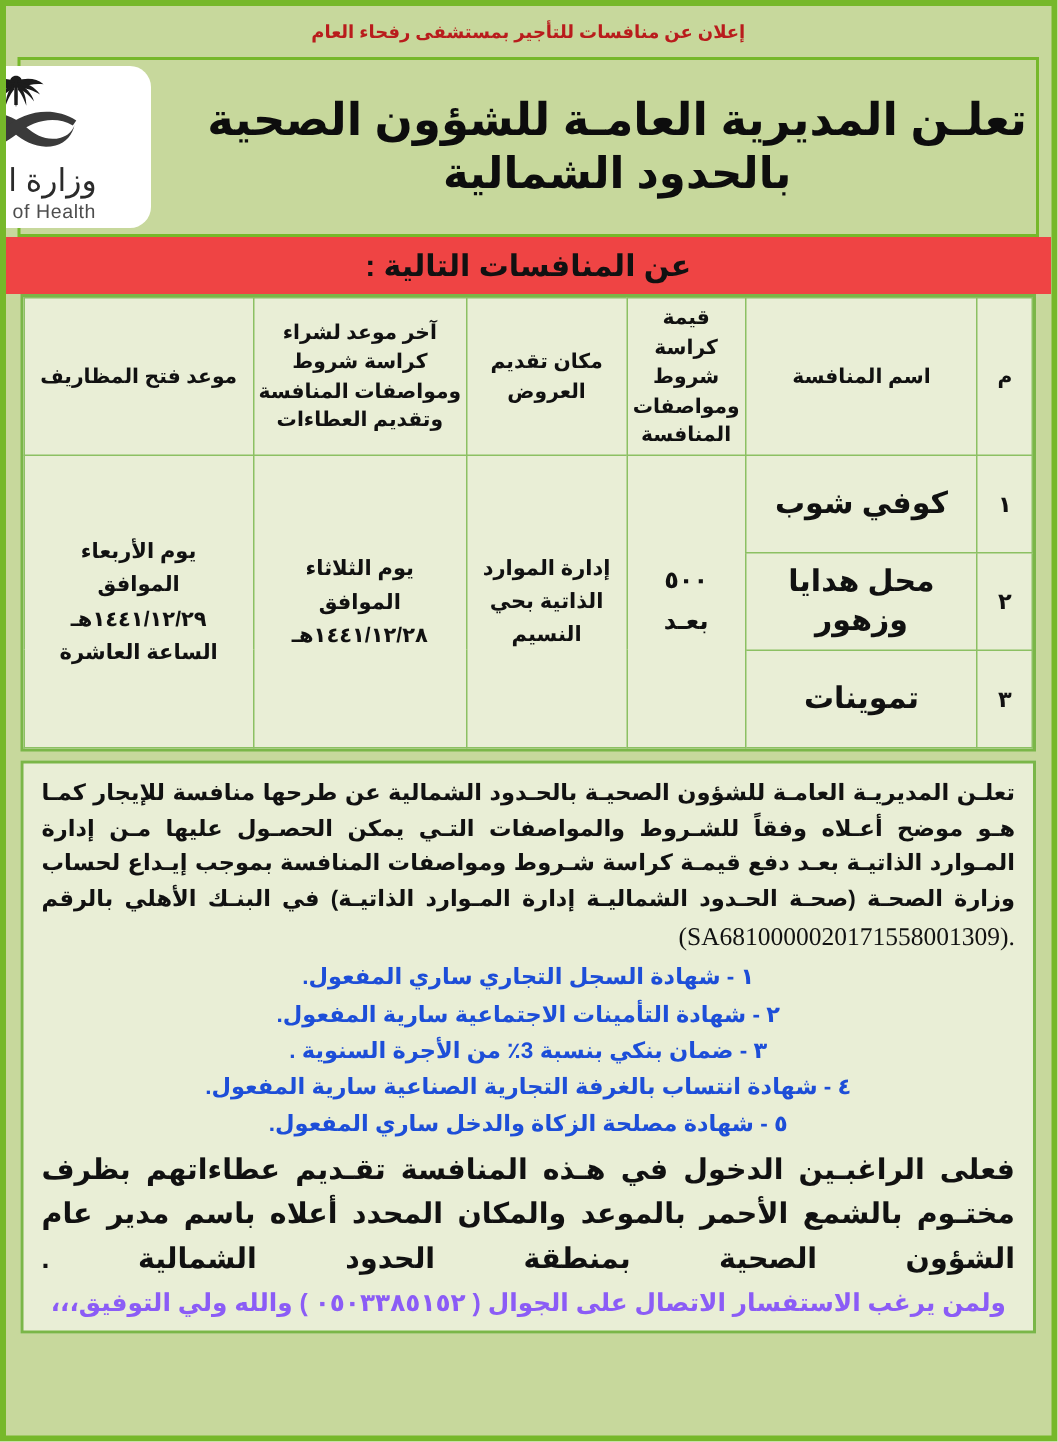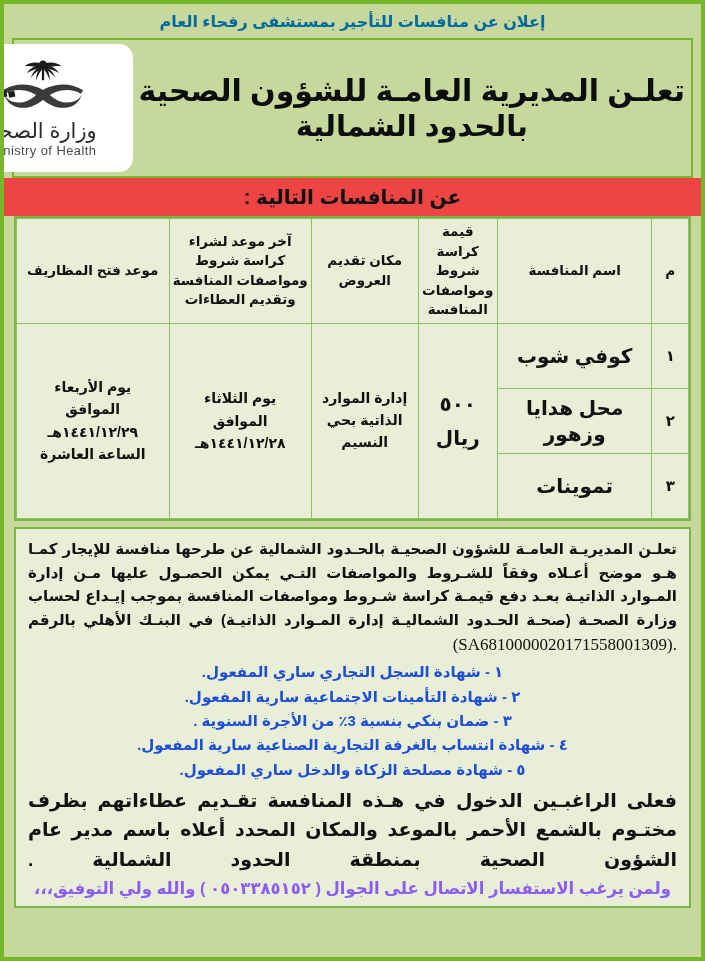--- a/index.html
+++ b/index.html
@@ -24,37 +24,38 @@
 
   
   .top-banner {
     height: 34px;
     display: flex;
     align-items: center;
     justify-content: center;
     background: #c7d89c;
   }
   .top-banner-text {
-    font-size: 16px;
-    font-weight: bold;
-    color: #0369a1;
+    font-size: 12px;
+    font-weight: bold;
+    color: #b91c1c;
     letter-spacing: -0.2px;
     white-space: nowrap;
   }
 
   
   .masthead {
     margin: 0 8px;
-    height: 140px;
+    height: 120px;
     border: 2px solid #76b82a;
     background: #c7d89c;
     display: flex;
     flex-direction: row;
     align-items: stretch;
     box-sizing: border-box;
+    gap: 32px;
   }
   .logo-box {
     width: 180px;
     margin: 4px;
     background: #ffffff;
     border-radius: 14px;
     display: flex;
     flex-direction: column;
     align-items: center;
     justify-content: center;
@@ -152,21 +153,21 @@
   td.c-num {
     font-size: 15px;
     font-weight: bold;
   }
   td.c-name {
     font-size: 20px;
     font-weight: bold;
     line-height: 1.3;
   }
   td.c-price {
-    font-size: 20px;
+    font-size: 16px;
     font-weight: bold;
     line-height: 1.7;
   }
   td.c-place {
     font-size: 14px;
     font-weight: bold;
     line-height: 1.55;
   }
   td.c-date {
     font-size: 14px;
@@ -302,21 +303,21 @@
           <th class="col-last">آخر موعد لشراء كراسة شروط ومواصفات المنافسة وتقديم العطاءات</th>
           <th class="col-open">موعد فتح المظاريف</th>
         </tr>
       </thead>
       <tbody>
         <tr class="rowline">
           <td class="c-num">١</td>
           <td class="c-name">كوفي شوب</td>
           <td class="c-price" rowspan="3">
             <div>٥٠٠</div>
-            <div>ريال</div>
+            <div>بعـد</div>
           </td>
           <td class="c-place" rowspan="3">إدارة الموارد الذاتية بحي النسيم</td>
           <td class="c-date" rowspan="3">
             <div>يوم الثلاثاء</div>
             <div>الموافق</div>
             <div>١٤٤١/١٢/٢٨هـ</div>
           </td>
           <td class="c-date" rowspan="3">
             <div>يوم الأربعاء</div>
             <div>الموافق</div>

